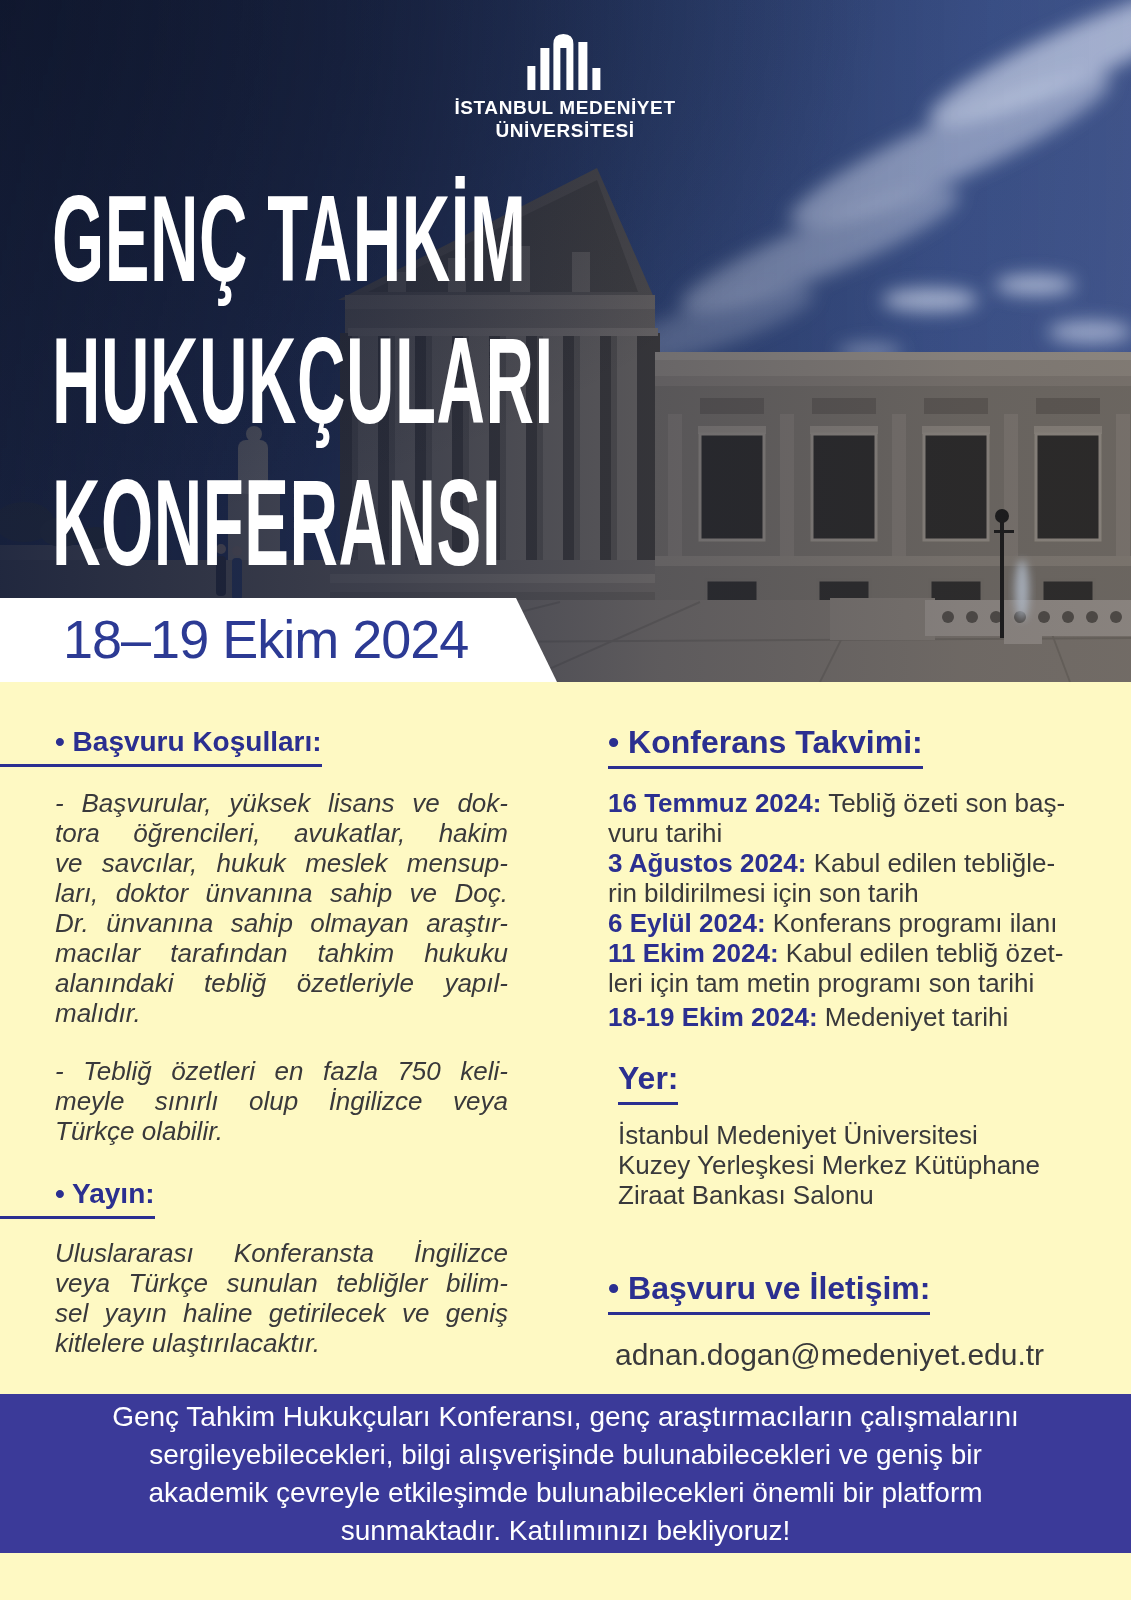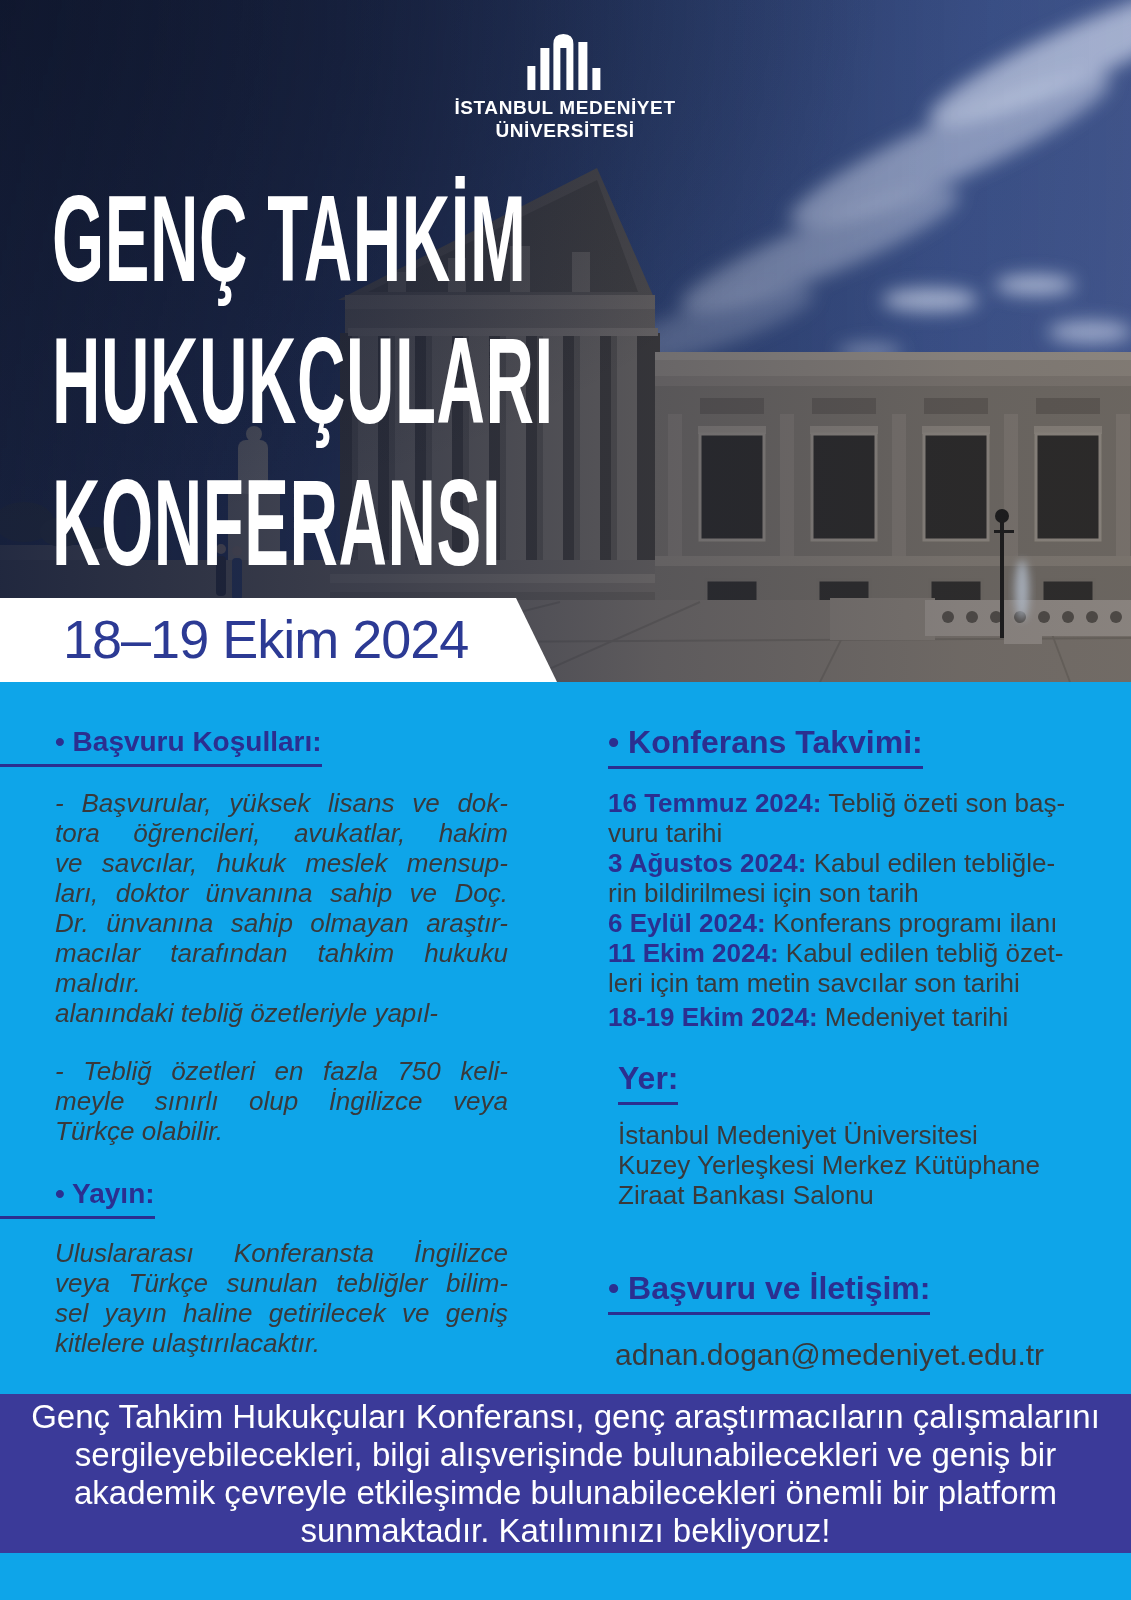--- a/index.html
+++ b/index.html
@@ -1,18 +1,18 @@
 <!DOCTYPE html>
 <html style="--accent-blue: #2b2f90; --date-blue: #2c3a94; --body-text: #39393b; --footer-bg: #3b3a99; --footer-text: #ffffff; --hero-sky: #2e4272; --hero-overlay-navy: #16203a; --banner-white: #ffffff;"><head>
 <meta charset="utf-8">
 <style>
   html,body{margin:0;padding:0;background:#e8e8e8;}
   .poster{
     position:relative;width:1131px;height:1600px;margin:0 auto;
-    background:#0ea5e9;overflow:hidden;
+    background:#fef9c3;overflow:hidden;
     font-family:"Liberation Sans", sans-serif;
   }
   
   .hero{
     position:absolute;left:0;top:0;width:1131px;height:682px;overflow:hidden;
     background:linear-gradient(102deg,#1c2746 0%,#24335c 28%,#2e4272 52%,#3c528a 78%,#46598f 100%);
   }
   .scene{position:absolute;left:0;top:0;width:100%;height:100%;}
   .overlay{
     position:absolute;left:0;top:0;width:100%;height:100%;
@@ -54,21 +54,21 @@
   .sitem{white-space:pre-line;}
   .sitem.gap{margin-top:4px;}
   .sdate{font-weight:700;color:var(--accent-blue,#2b2f90);}
   .venue{position:absolute;left:618px;top:1120px;width:500px;font-size:26px;line-height:30px;color:var(--body-text,#39393b);}
   .email{position:absolute;left:615px;top:1338px;font-size:30px;color:var(--body-text,#39393b);}
   
   .footer{
     position:absolute;left:0;top:1394px;width:1131px;height:159px;
     background:var(--footer-bg,#3b3a99);display:flex;align-items:center;justify-content:center;
   }
-  .footer-text{width:1100px;color:var(--footer-text,#ffffff);font-size:33px;line-height:38px;}
+  .footer-text{width:1100px;color:var(--footer-text,#ffffff);font-size:28px;line-height:38px;}
   .footer-text .fl{text-align:center;}
 </style>
 </head>
 <body>
 
 <div class="poster">
 
   <header class="hero">
 
     <svg class="scene" viewBox="0 0 1131 682" preserveAspectRatio="none" aria-hidden="true">
@@ -258,22 +258,22 @@
 
   <h2 class="h-edge" style="top:726px;margin:0;">• Başvuru Koşulları:</h2>
 
   <div class="para justify" style="left:55px;top:788px;width:453px;">
       <div class="pl">- Başvurular, yüksek lisans ve dok-</div>
       <div class="pl">tora öğrencileri, avukatlar, hakim</div>
       <div class="pl">ve savcılar, hukuk meslek mensup-</div>
       <div class="pl">ları, doktor ünvanına sahip ve Doç.</div>
       <div class="pl">Dr. ünvanına sahip olmayan araştır-</div>
       <div class="pl">macılar tarafından tahkim hukuku</div>
+      <div class="pl">alanındaki tebliğ özetleriyle yapıl-</div>
       <div class="pl">malıdır.</div>
-      <div class="pl">alanındaki tebliğ özetleriyle yapıl-</div>
     </div>
 
   <div class="para justify" style="left:55px;top:1056px;width:453px;">
       <div class="pl">- Tebliğ özetleri en fazla 750 keli-</div>
       <div class="pl">meyle sınırlı olup İngilizce veya</div>
       <div class="pl">Türkçe olabilir.</div>
     </div>
 
   <h2 class="h-edge" style="top:1178px;margin:0;">• Yayın:</h2>
 
@@ -286,21 +286,21 @@
 
   <h2 class="h-col" style="left:608px;top:726px;margin:0;">• Konferans Takvimi:</h2>
 
   <div class="sched">
     <div class="sitem"><span class="sdate">16 Temmuz 2024:</span><span> Tebliğ özeti son baş-
 vuru tarihi</span></div>
     <div class="sitem"><span class="sdate">3 Ağustos 2024:</span><span> Kabul edilen tebliğle-
 rin bildirilmesi için son tarih</span></div>
     <div class="sitem"><span class="sdate">6 Eylül 2024:</span><span> Konferans programı ilanı</span></div>
     <div class="sitem"><span class="sdate">11 Ekim 2024:</span><span> Kabul edilen tebliğ özet-
-leri için tam metin savcılar son tarihi</span></div>
+leri için tam metin programı son tarihi</span></div>
     <div class="sitem gap"><span class="sdate">18-19 Ekim 2024:</span><span> Medeniyet tarihi</span></div>
   </div>
 
   <h2 class="h-col" style="left:618px;top:1062px;margin:0;">Yer:</h2>
 
   <div class="venue">
       <div class="vl">İstanbul Medeniyet Üniversitesi</div>
       <div class="vl">Kuzey Yerleşkesi Merkez Kütüphane</div>
       <div class="vl">Ziraat Bankası Salonu</div>
     </div>

